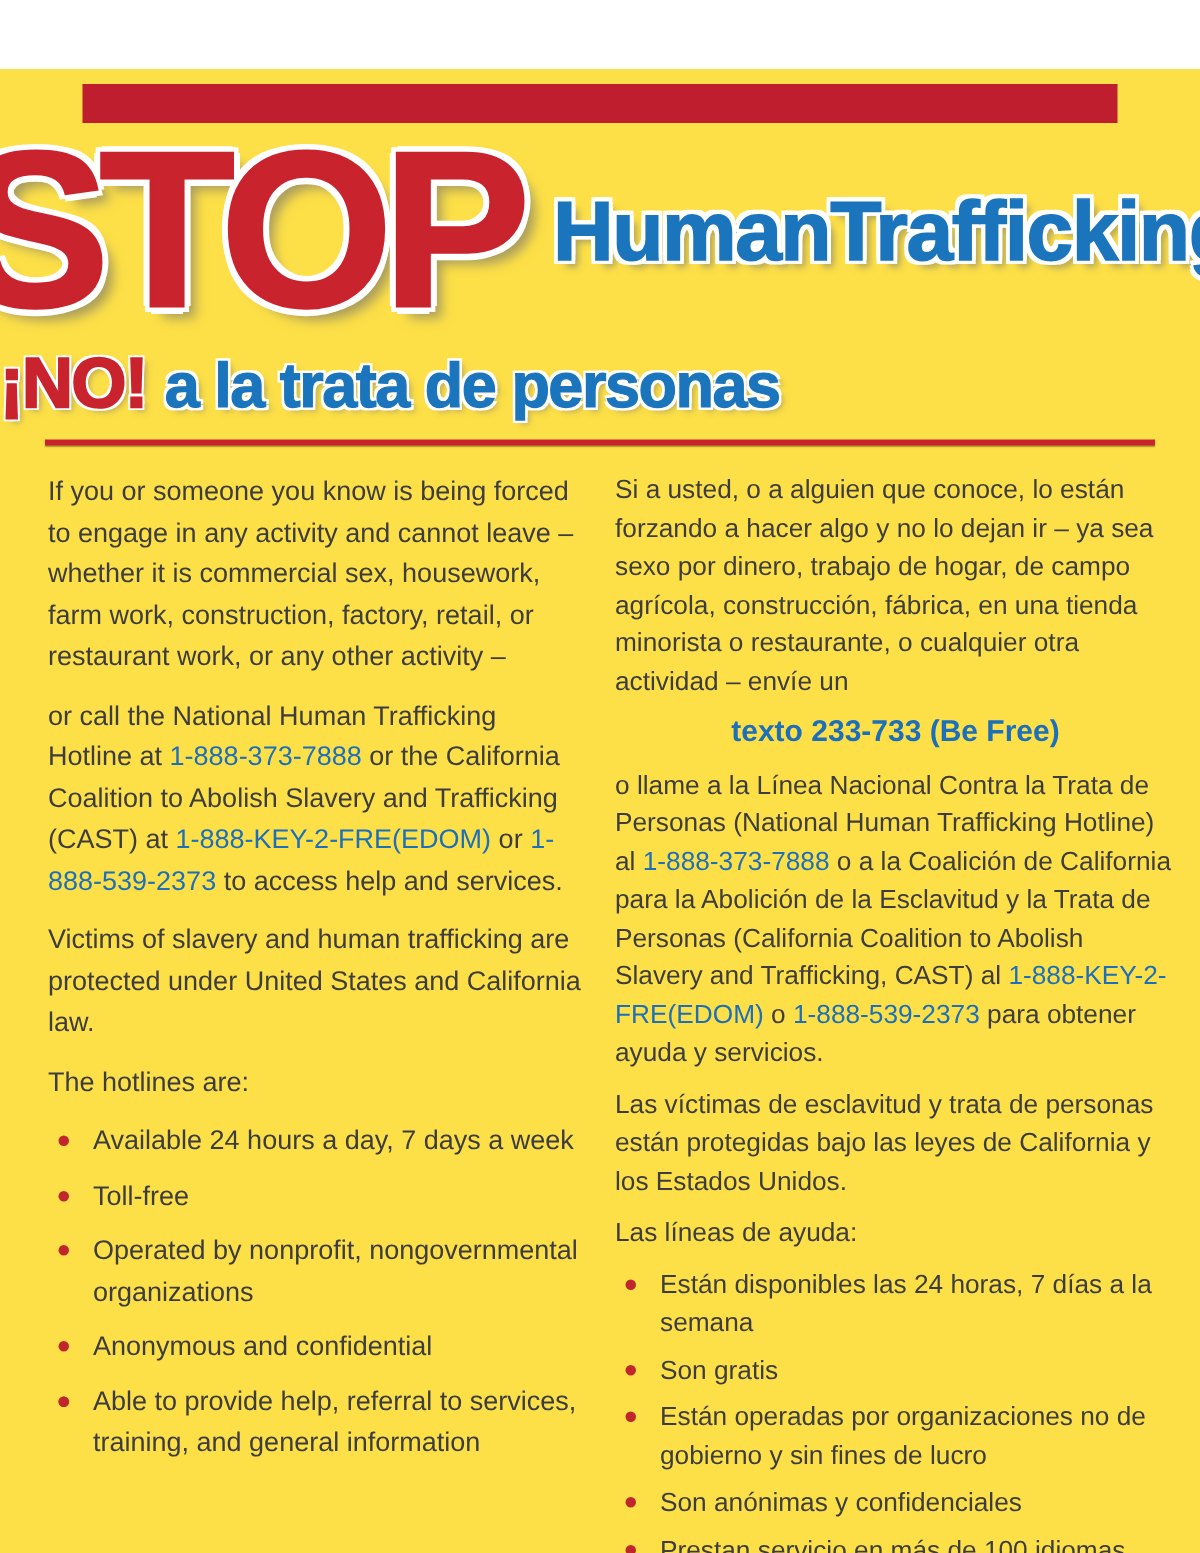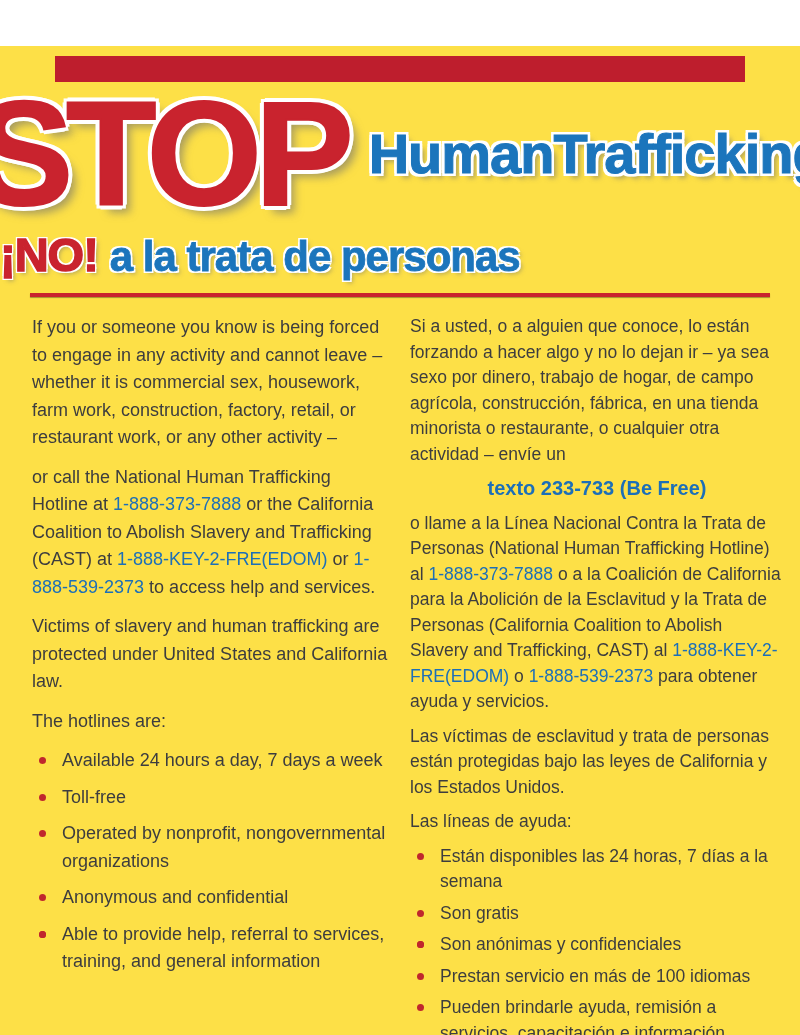--- a/index.html
+++ b/index.html
@@ -109,21 +109,21 @@
 
     <section class="col col-es">
       <p>Si a usted, o a alguien que conoce, lo están forzando a hacer algo y no lo dejan ir – ya sea sexo por dinero, trabajo de hogar, de campo agrícola, construcción, fábrica, en una tienda minorista o restaurante, o cualquier otra actividad – envíe un</p>
       <span class="cta">texto 233-733 (Be Free)</span>
       <p><span>o llame a la Línea Nacional Contra la Trata de Personas (National Human Trafficking Hotline) al </span><span class="seg-link">1-888-373-7888</span><span> o a la Coalición de California para la Abolición de la Esclavitud y la Trata de Personas (California Coalition to Abolish Slavery and Trafficking, CAST) al </span><span class="seg-link">1-888-KEY-2-FRE(EDOM)</span><span> o </span><span class="seg-link">1-888-539-2373</span><span> para obtener ayuda y servicios.</span></p>
       <p>Las víctimas de esclavitud y trata de personas están protegidas bajo las leyes de California y los Estados Unidos.</p>
       <p class="label">Las líneas de ayuda:</p>
       <ul>
           <li><span class="dot"></span><span>Están disponibles las 24 horas, 7 días a la semana</span></li>
           <li><span class="dot"></span><span>Son gratis</span></li>
-          <li><span class="dot"></span></li>
+          <li><span class="dot"></span><span>Están operadas por organizaciones no de gobierno y sin fines de lucro</span></li>
           <li><span class="dot"></span><span>Son anónimas y confidenciales</span></li>
           <li><span class="dot"></span><span>Prestan servicio en más de 100 idiomas</span></li>
           <li><span class="dot"></span><span>Pueden brindarle ayuda, remisión a servicios, capacitación e información general</span></li>
         </ul>
     </section>
 
   </main>
 
   <div class="footer">Human Trafficking Poster – English/Spanish</div>
 

